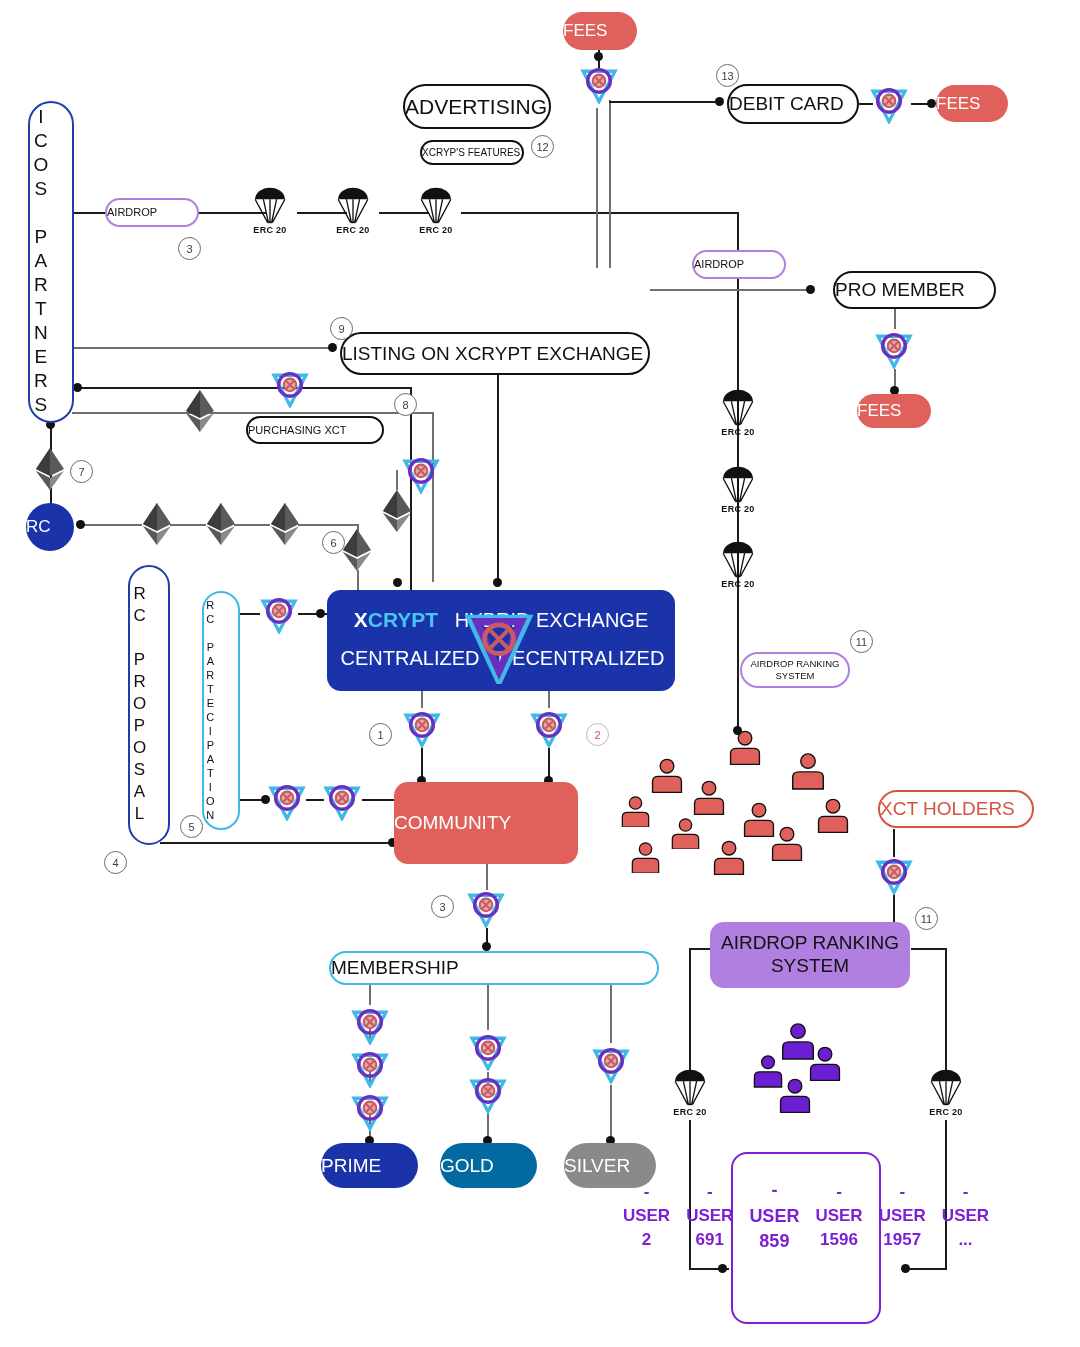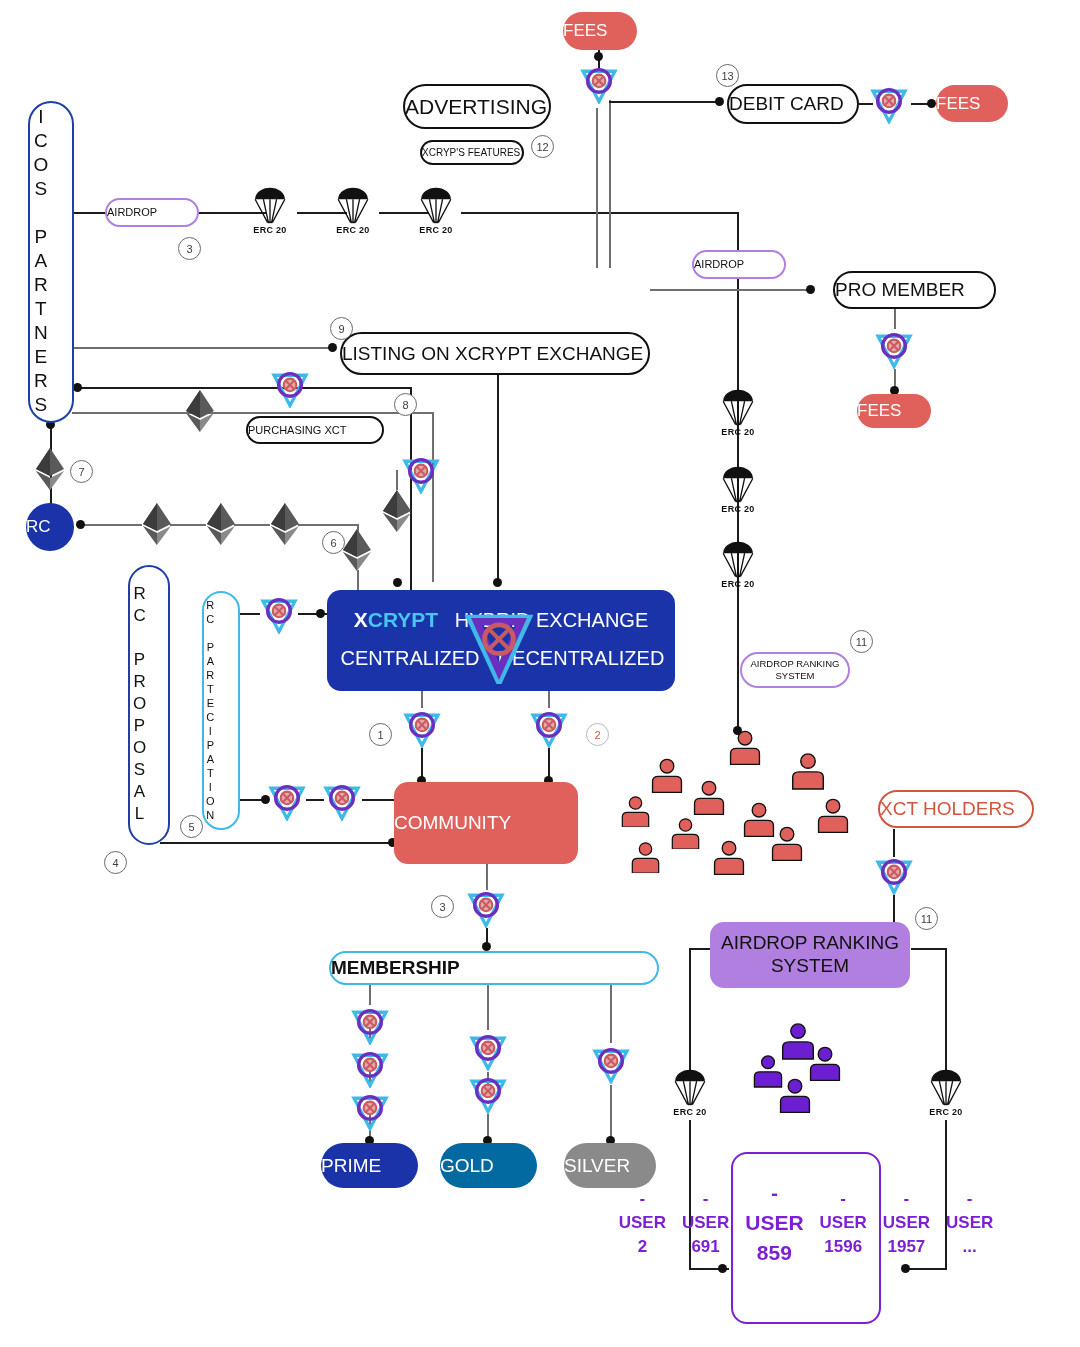--- a/index.html
+++ b/index.html
@@ -223,21 +223,21 @@
           <path d="M39 33 L61 55 M61 33 L39 55" stroke="#c75a63" stroke-width="5"></path>
         </svg>
       </div>
     </div>
   </div>
 
   <div class="node" style="left:394px;top:782px;width:184px;height:82px;background:#e0615c;border-radius:14px;">
     <span class="lbl" style="font-size:19px;color:#fff;">COMMUNITY</span>
   </div>
 
-  <div class="node pill outline" style="left:329px;top:951px;width:330px;height:34px;border:2.5px solid #3fb9e8;font-weight:bold;">
+  <div class="node pill outline" style="left:329px;top:951px;width:330px;height:34px;border:2.5px solid #3fb9e8;">
     <span class="lbl" style="font-size:19px;color:#111;">MEMBERSHIP</span>
   </div>
 
   <div class="node pill" style="left:321px;top:1143px;width:97px;height:45px;background:#1a33a8;">
     <span class="lbl" style="font-size:19px;color:#fff;">PRIME</span>
   </div>
   <div class="node pill" style="left:440px;top:1143px;width:97px;height:45px;background:#0369a1;">
     <span class="lbl" style="font-size:19px;color:#fff;">GOLD</span>
   </div>
   <div class="node pill" style="left:564px;top:1143px;width:92px;height:45px;background:#8a8a8a;">
@@ -253,21 +253,21 @@
   </div>
 
   <div class="node" style="left:710px;top:922px;width:200px;height:66px;background:#b07fe0;border-radius:14px;padding:0 10px;">
     <span class="lbl" style="font-size:19px;color:#111;line-height:1.2;">AIRDROP RANKING SYSTEM</span>
   </div>
 
   <div class="node" style="left:731px;top:1152px;width:150px;height:172px;border:2.5px solid #7d1fd4;border-radius:16px;background:#fff;flex-direction:column;">
     <div id="userlist" style="display:flex;flex-direction:row;align-items:center;justify-content:center;gap:16px;margin-top:24px;">
         <div style="font-size: 17px; font-weight: bold; color: rgb(125, 31, 212); line-height: 1.42;">-USER 2</div>
         <div style="font-size: 17px; font-weight: bold; color: rgb(125, 31, 212); line-height: 1.42;">-USER 691</div>
-        <div style="font-size: 21px; font-weight: bold; color: rgb(125, 31, 212); line-height: 1.42;">-USER 859</div>
+        <div style="font-size: 18px; font-weight: bold; color: rgb(125, 31, 212); line-height: 1.42;">-USER 859</div>
         <div style="font-size: 17px; font-weight: bold; color: rgb(125, 31, 212); line-height: 1.42;">-USER 1596</div>
         <div style="font-size: 17px; font-weight: bold; color: rgb(125, 31, 212); line-height: 1.42;">-USER 1957</div>
         <div style="font-size: 17px; font-weight: bold; color: rgb(125, 31, 212); line-height: 1.42;">-USER ...</div>
       </div>
   </div>
 
   <div class="logo" style="left:578px;top:62px;width:42px;height:42px;">
     <svg viewBox="0 0 100 100" width="42" height="42">
         <g>
           <path d="M12 22 L88 22 L50 94 Z" fill="none" stroke="#3fb9e8" stroke-width="8"></path>

